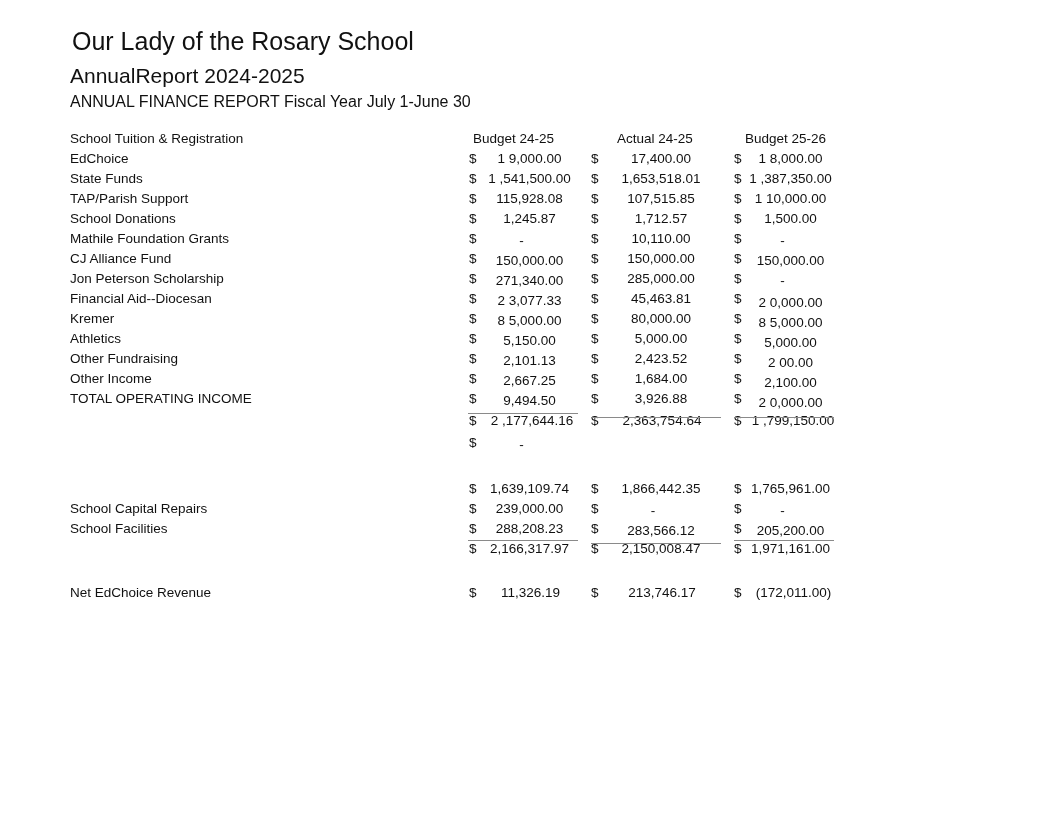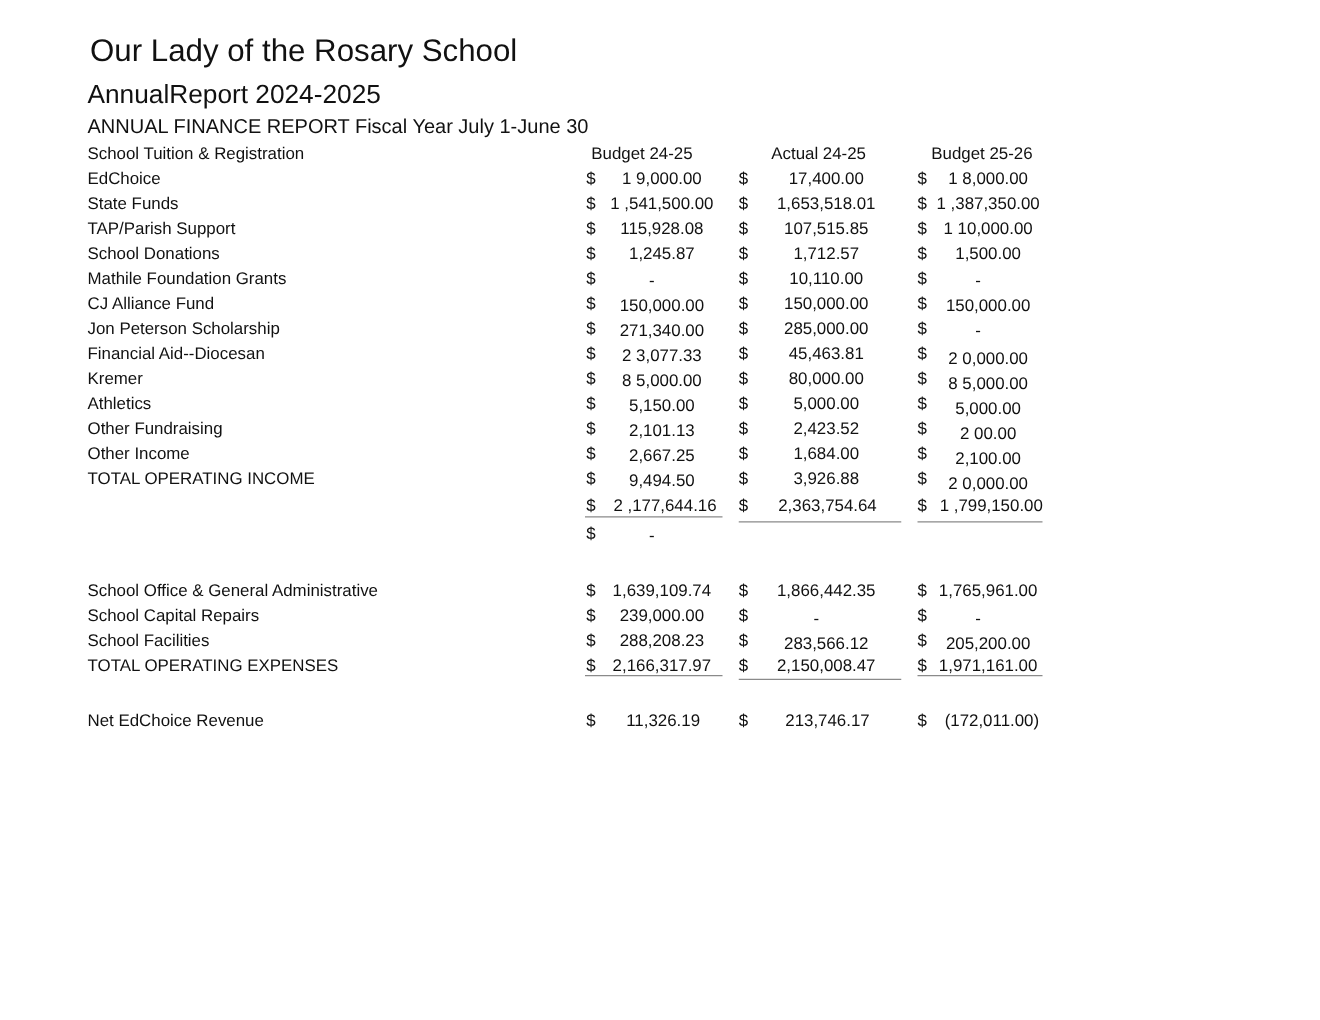--- a/index.html
+++ b/index.html
@@ -40,20 +40,21 @@
       white-space: nowrap;
     }
     .row {
       position: absolute;
       left: 0;
       width: 1008px;
       height: 20px;
       font-size: 13.5px;
       line-height: 18px;
       white-space: nowrap;
+      margin-top: 16px;
     }
     .row .label {
       position: absolute;
       left: 70px;
       top: 0;
     }
     .col-head {
       position: absolute;
       top: 0;
       text-align: center;
@@ -227,21 +228,20 @@
   <div class="rule" style="left:591px;top:417px;width:130px;"></div>
   <div class="rule" style="left:734px;top:417px;width:100px;"></div>
 
   <div class="row" style="top:418px;">
     <span class="cur c1-cur">$</span>
     <span class="amt c1-amt dash" style="top:2px;">-</span>
   </div>
 
   <div id="expense-rows">
       <div class="row" style="top: 464px;">
-        <span class="label">School Office &amp; General Administrative</span>
         <span class="cur c1-cur">$</span>
         <span class="amt c1-amt" style="top:0px">1,639,109.74</span>
         <span class="cur c2-cur">$</span>
         <span class="amt c2-amt" style="top:0px">1,866,442.35</span>
         <span class="cur c3-cur">$</span>
         <span class="amt c3-amt" style="top:0px">1,765,961.00</span>
       </div>
       <div class="row" style="top: 484px;">
         <span class="label">School Capital Repairs</span>
         <span class="cur c1-cur">$</span>
@@ -254,21 +254,20 @@
       <div class="row" style="top: 504px;">
         <span class="label">School Facilities</span>
         <span class="cur c1-cur">$</span>
         <span class="amt c1-amt" style="top:0px">288,208.23</span>
         <span class="cur c2-cur">$</span>
         <span class="amt c2-amt" style="top:2px">283,566.12</span>
         <span class="cur c3-cur">$</span>
         <span class="amt c3-amt" style="top:2px">205,200.00</span>
       </div>
       <div class="row" style="top: 524px;">
-        <span class="label">TOTAL OPERATING EXPENSES</span>
         <span class="cur c1-cur">$</span>
         <span class="amt c1-amt" style="top:0px">2,166,317.97</span>
         <span class="cur c2-cur">$</span>
         <span class="amt c2-amt" style="top:0px">2,150,008.47</span>
         <span class="cur c3-cur">$</span>
         <span class="amt c3-amt" style="top:0px">1,971,161.00</span>
       </div>
     </div>
 
   <div class="rule" style="left:468px;top:540px;width:110px;"></div>

